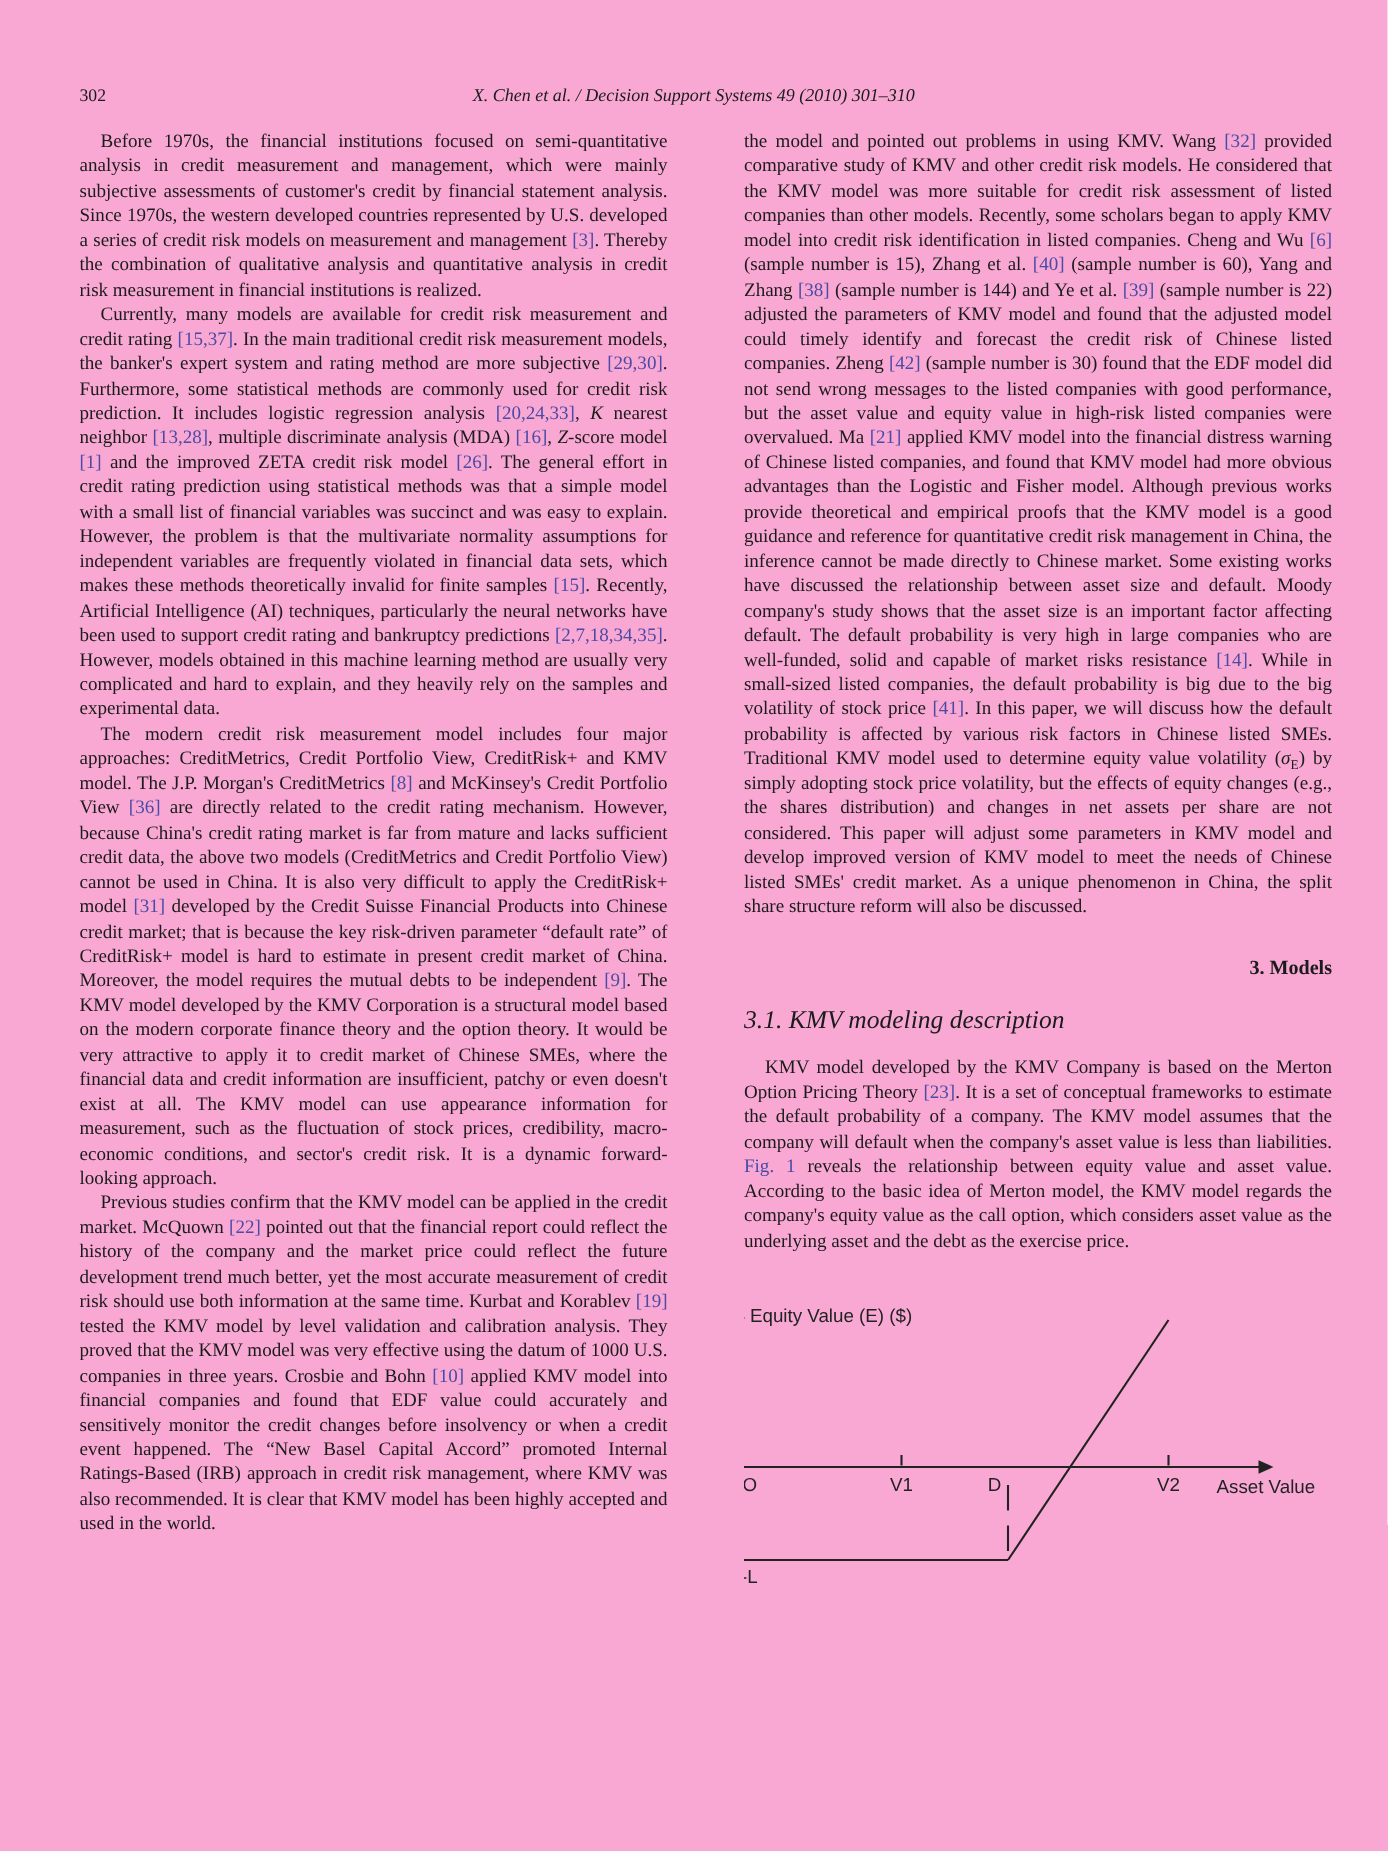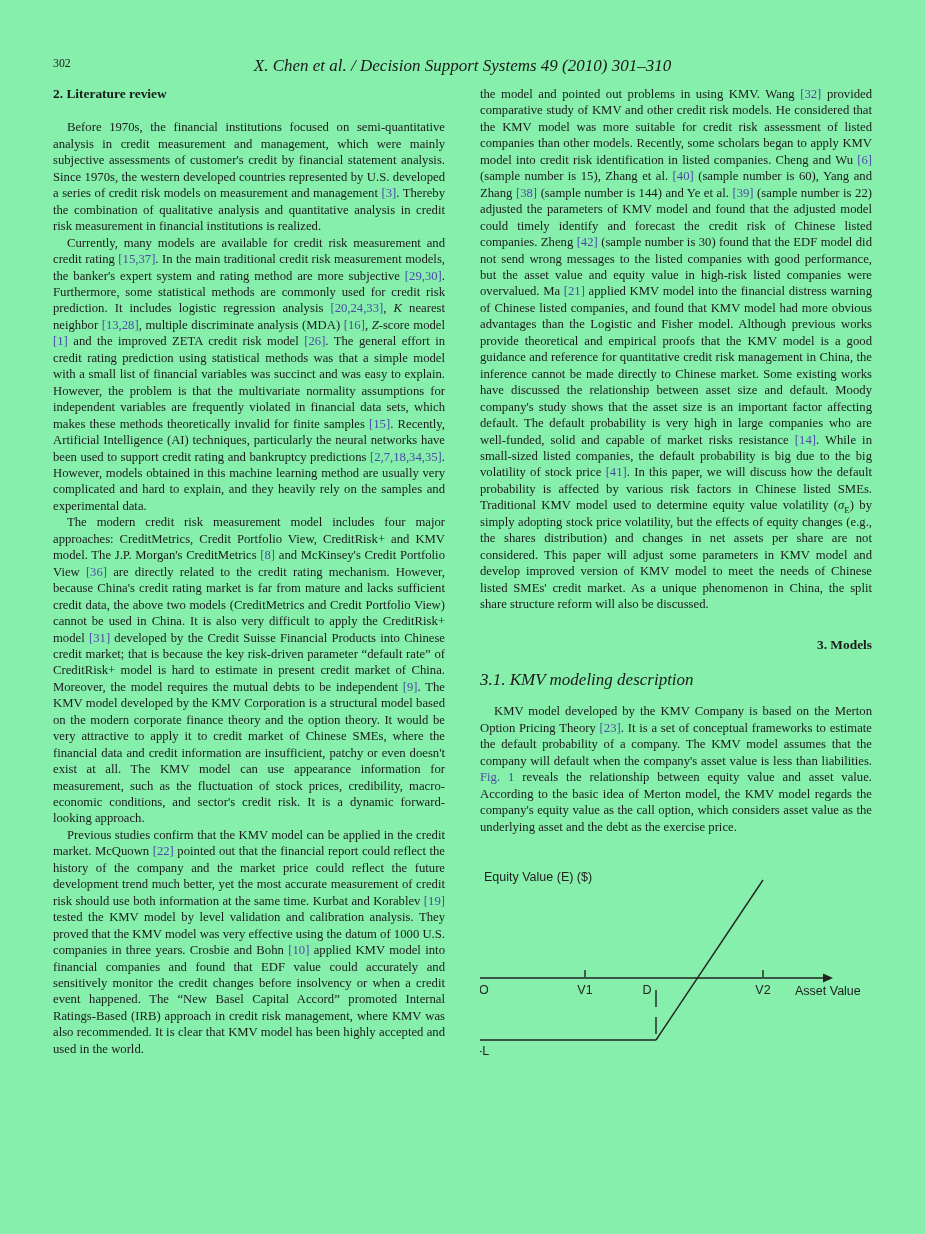--- a/index.html
+++ b/index.html
@@ -1,49 +1,49 @@
 <!DOCTYPE html>
 <html style="--cite: #4b4ba6; --text-color: #1b1b1b;"><head>
 <meta charset="utf-8">
 <style>
   html, body { margin: 0; padding: 0; background: #ffffff; }
   .page {
     position: relative;
     width: 925px;
     height: 1234px;
-    background: #86efac;
+    background: #f9a8d4;
     font-family: "Liberation Serif", "DejaVu Serif", serif;
     color: var(--text-color, #1b1b1b);
     overflow: hidden;
   }
   .pageno {
     position: absolute;
     top: 56px;
     left: 53px;
     font-size: 11.8px;
   }
   .runhead {
     position: absolute;
     top: 56px;
     left: 0;
     right: 0;
     text-align: center;
     font-style: italic;
-    font-size: 17px;
+    font-size: 12px;
   }
   .col {
     position: absolute;
     top: 86px;
     width: 392px;
     font-size: 12.7px;
     line-height: 16.45px;
     text-align: justify;
   }
   .col-left  { left: 53px;  height: 1102px; overflow: hidden; }
-  .col-right { left: 480px; height: 1132px; overflow: hidden; }
+  .col-right { left: 496px; height: 1132px; overflow: hidden; }
   .section-heading {
     font-size: 13.4px;
     font-weight: bold;
     margin: 0 0 17px 0;
     text-align: left;
   }
   .models-heading { margin: 24px 0 19px 0; text-align: right; }
   .subsection-heading {
     font-size: 17px;
     font-style: italic;
@@ -77,21 +77,20 @@
 </style>
 </head>
 <body>
 
 <div class="page">
 
   <div class="pageno">302</div>
   <div class="runhead">X. Chen et al. / Decision Support Systems 49 (2010) 301–310</div>
 
   <div class="col col-left">
-    <div class="section-heading">2. Literature review</div>
     <div>
         <p class="para"><span>Before 1970s, the financial institutions focused on semi-quantitative analysis in credit measurement and management, which were mainly subjective assessments of customer's credit by financial statement analysis. Since 1970s, the western developed countries represented by U.S. developed a series of credit risk models on measurement and management </span><span class="cite">[3]</span><span>. Thereby the combination of qualitative analysis and quantitative analysis in credit risk measurement in financial institutions is realized.</span></p>
         <p class="para"><span>Currently, many models are available for credit risk measurement and credit rating </span><span class="cite">[15,37]</span><span>. In the main traditional credit risk measurement models, the banker's expert system and rating method are more subjective </span><span class="cite">[29,30]</span><span>. Furthermore, some statistical methods are commonly used for credit risk prediction. It includes logistic regression analysis </span><span class="cite">[20,24,33]</span><span>, </span><span class="i">K</span><span> nearest neighbor </span><span class="cite">[13,28]</span><span>, multiple discriminate analysis (MDA) </span><span class="cite">[16]</span><span>, </span><span class="i">Z</span><span>-score model </span><span class="cite">[1]</span><span> and the improved ZETA credit risk model </span><span class="cite">[26]</span><span>. The general effort in credit rating prediction using statistical methods was that a simple model with a small list of financial variables was succinct and was easy to explain. However, the problem is that the multivariate normality assumptions for independent variables are frequently violated in financial data sets, which makes these methods theoretically invalid for finite samples </span><span class="cite">[15]</span><span>. Recently, Artificial Intelligence (AI) techniques, particularly the neural networks have been used to support credit rating and bankruptcy predictions </span><span class="cite">[2,7,18,34,35]</span><span>. However, models obtained in this machine learning method are usually very complicated and hard to explain, and they heavily rely on the samples and experimental data.</span></p>
         <p class="para"><span>The modern credit risk measurement model includes four major approaches: CreditMetrics, Credit Portfolio View, CreditRisk+ and KMV model. The J.P. Morgan's CreditMetrics </span><span class="cite">[8]</span><span> and McKinsey's Credit Portfolio View </span><span class="cite">[36]</span><span> are directly related to the credit rating mechanism. However, because China's credit rating market is far from mature and lacks sufficient credit data, the above two models (CreditMetrics and Credit Portfolio View) cannot be used in China. It is also very difficult to apply the CreditRisk+ model </span><span class="cite">[31]</span><span> developed by the Credit Suisse Financial Products into Chinese credit market; that is because the key risk-driven parameter “default rate” of CreditRisk+ model is hard to estimate in present credit market of China. Moreover, the model requires the mutual debts to be independent </span><span class="cite">[9]</span><span>. The KMV model developed by the KMV Corporation is a structural model based on the modern corporate finance theory and the option theory. It would be very attractive to apply it to credit market of Chinese SMEs, where the financial data and credit information are insufficient, patchy or even doesn't exist at all. The KMV model can use appearance information for measurement, such as the fluctuation of stock prices, credibility, macro-economic conditions, and sector's credit risk. It is a dynamic forward-looking approach.</span></p>
         <p class="para"><span>Previous studies confirm that the KMV model can be applied in the credit market. McQuown </span><span class="cite">[22]</span><span> pointed out that the financial report could reflect the history of the company and the market price could reflect the future development trend much better, yet the most accurate measurement of credit risk should use both information at the same time. Kurbat and Korablev </span><span class="cite">[19]</span><span> tested the KMV model by level validation and calibration analysis. They proved that the KMV model was very effective using the datum of 1000 U.S. companies in three years. Crosbie and Bohn </span><span class="cite">[10]</span><span> applied KMV model into financial companies and found that EDF value could accurately and sensitively monitor the credit changes before insolvency or when a credit event happened. The “New Basel Capital Accord” promoted Internal Ratings-Based (IRB) approach in credit risk management, where KMV was also recommended. It is clear that KMV model has been highly accepted and used in the world.</span></p>
       </div>
   </div>
 
   <div class="col col-right">
     <div>

